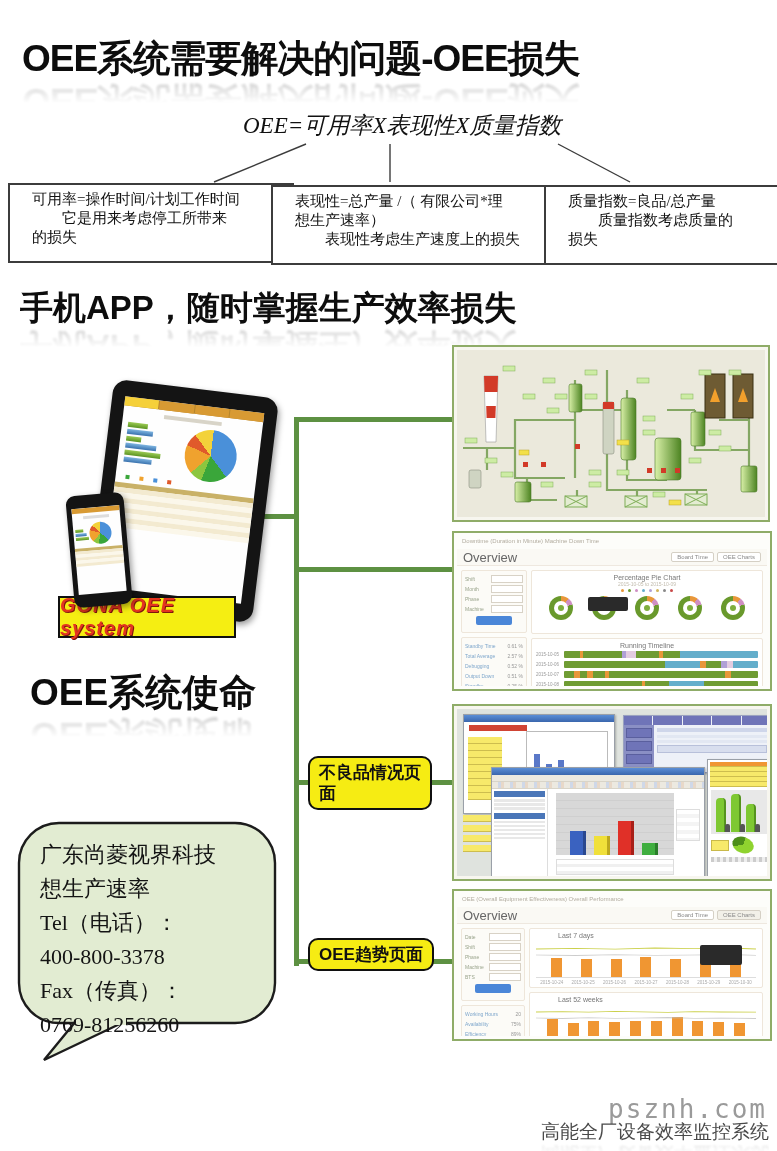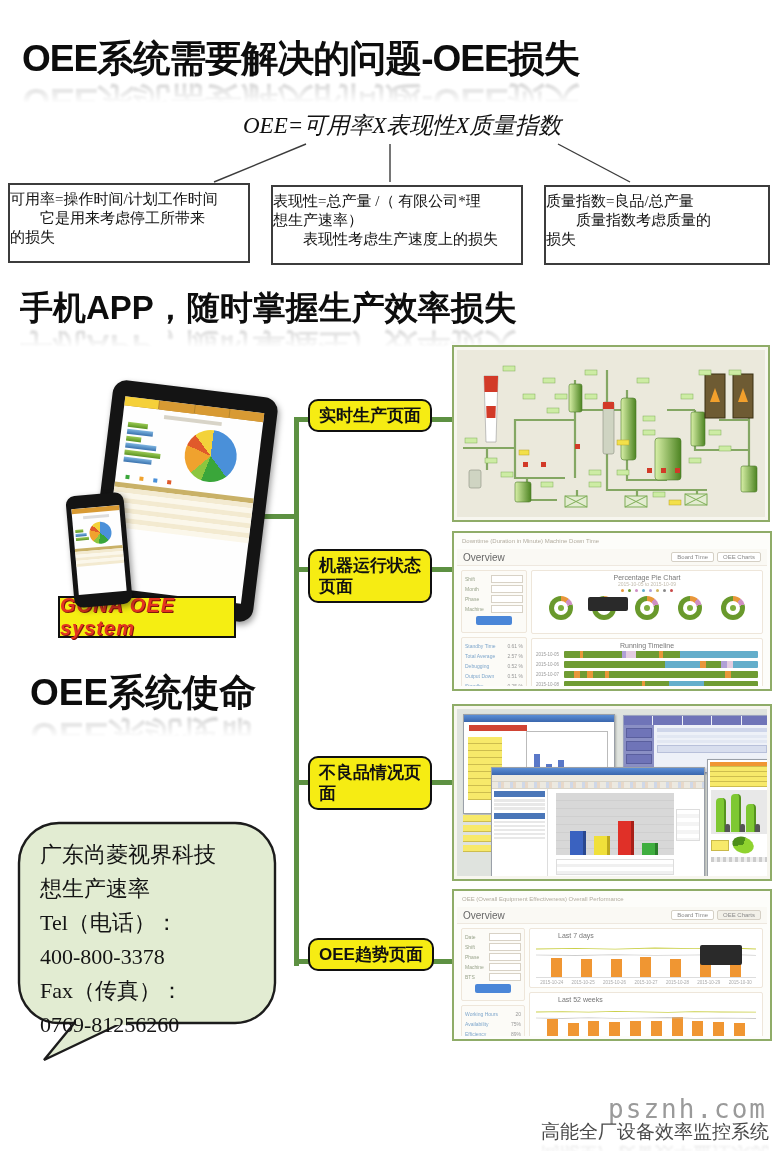--- a/index.html
+++ b/index.html
@@ -12,33 +12,33 @@
   .rtext{font-weight:bold;color:#0d0d0d;white-space:nowrap;}
   .rmirror{font-weight:bold;color:#0d0d0d;white-space:nowrap;transform:scaleY(-1);opacity:.28;filter:blur(1px);
            margin-top:-8px;-webkit-mask-image:linear-gradient(to top,rgba(0,0,0,.8) 0%,transparent 55%);
            mask-image:linear-gradient(to top,rgba(0,0,0,.8) 0%,transparent 55%);}
   .t1{font-size:37px;letter-spacing:-1px;}
   .t2{font-size:33px;}
   .t3{font-size:37px;}
   .t4{font-size:19px;color:#4a4a4a;font-weight:normal;font-family:"Liberation Serif","DejaVu Serif",serif;}
   
   .defbox{position:absolute;border:2px solid #3c3c3c;background:#fff;font-size:15px;line-height:19px;
-          padding:5px 0;white-space:pre-line;font-family:"Liberation Serif","DejaVu Serif",serif;}
+          padding:5px 22px;white-space:pre-line;font-family:"Liberation Serif","DejaVu Serif",serif;}
   
   .gline{position:absolute;background:#5d9142;z-index:1;}
   
   .ylabel{position:absolute;background:#f6ec13;border:2.5px solid #101010;border-radius:10px;
           font-weight:bold;font-size:17px;line-height:21px;padding:4px 9px;white-space:pre-line;z-index:3;}
   
   .shot{position:absolute;border:2px solid #8fac68;background:#f7f6ef;padding:3px;box-sizing:border-box;z-index:2;}
   .shot-inner{width:100%;height:100%;position:relative;overflow:hidden;box-sizing:border-box;}
   .web{background:#fdfdfa;}
   .ss-head{height:11px;font-size:6px;color:#b3ada0;padding:2px 5px 0;}
   .ss-bar{height:16px;border-bottom:1px solid #eee8df;background:#faf9f4;display:flex;align-items:center;padding:0 6px;}
-  .ss-bar .ov{font-size:10px;color:#666;flex:1;}
+  .ss-bar .ov{font-size:13px;color:#666;flex:1;}
   .ss-btn{font-size:6px;color:#8a8a8a;border:1px solid #d5d0c5;background:#fff;border-radius:2px;padding:1px 5px;margin-left:3px;}
   .ss-body{display:flex;padding:4px;box-sizing:border-box;}
   .panel{border:1px solid #eee6da;background:#fcfbf7;border-radius:2px;padding:3px;margin-bottom:4px;}
   .frow,.srow{display:flex;justify-content:space-between;align-items:center;height:10px;}
   .frow span:first-child{font-size:5px;color:#9aa48c;}
   .frow span:last-child{width:30px;height:6px;border:1px solid #d8d2c6;background:#fff;}
   .srow span:first-child{font-size:5px;color:#7fa7cc;}
   .srow span:last-child{font-size:5px;color:#999;}
   .refresh{width:36px;height:9px;background:#4a86d8;border-radius:2px;margin:2px auto 4px;}
   .card{border:1px solid #eee6da;background:#fff;border-radius:2px;position:relative;}
@@ -117,23 +117,20 @@
     <div class="rmirror t2">手机APP，随时掌握生产效率损失</div>
   </div>
 
   <div class="gline" style="left:294px;top:417px;width:5px;height:549px;"></div>
   <div class="gline" style="left:236px;top:514px;width:60px;height:5px;"></div>
   <div class="gline" style="left:294px;top:417px;width:160px;height:5px;"></div>
   <div class="gline" style="left:294px;top:567px;width:160px;height:5px;"></div>
   <div class="gline" style="left:294px;top:780px;width:160px;height:5px;"></div>
   <div class="gline" style="left:294px;top:959px;width:160px;height:5px;"></div>
 
-  <div class="ylabel" style="left:308px;top:399px;">实时生产页面</div>
-  <div class="ylabel" style="left:308px;top:549px;">机器运行状态
-页面</div>
   <div class="ylabel" style="left:308px;top:938px;">OEE趋势页面</div>
   <div class="ylabel" style="left:308px;top:756px;">不良品情况页
 面</div>
 
   <div class="device" style="left:100px;top:388px;width:166px;height:226px;transform:rotate(7deg);">
     <div class="screen" style="left:13px;top:16px;right:13px;bottom:18px;">
       <div class="tabrow">
           <i></i>
           <i></i>
           <i></i>

